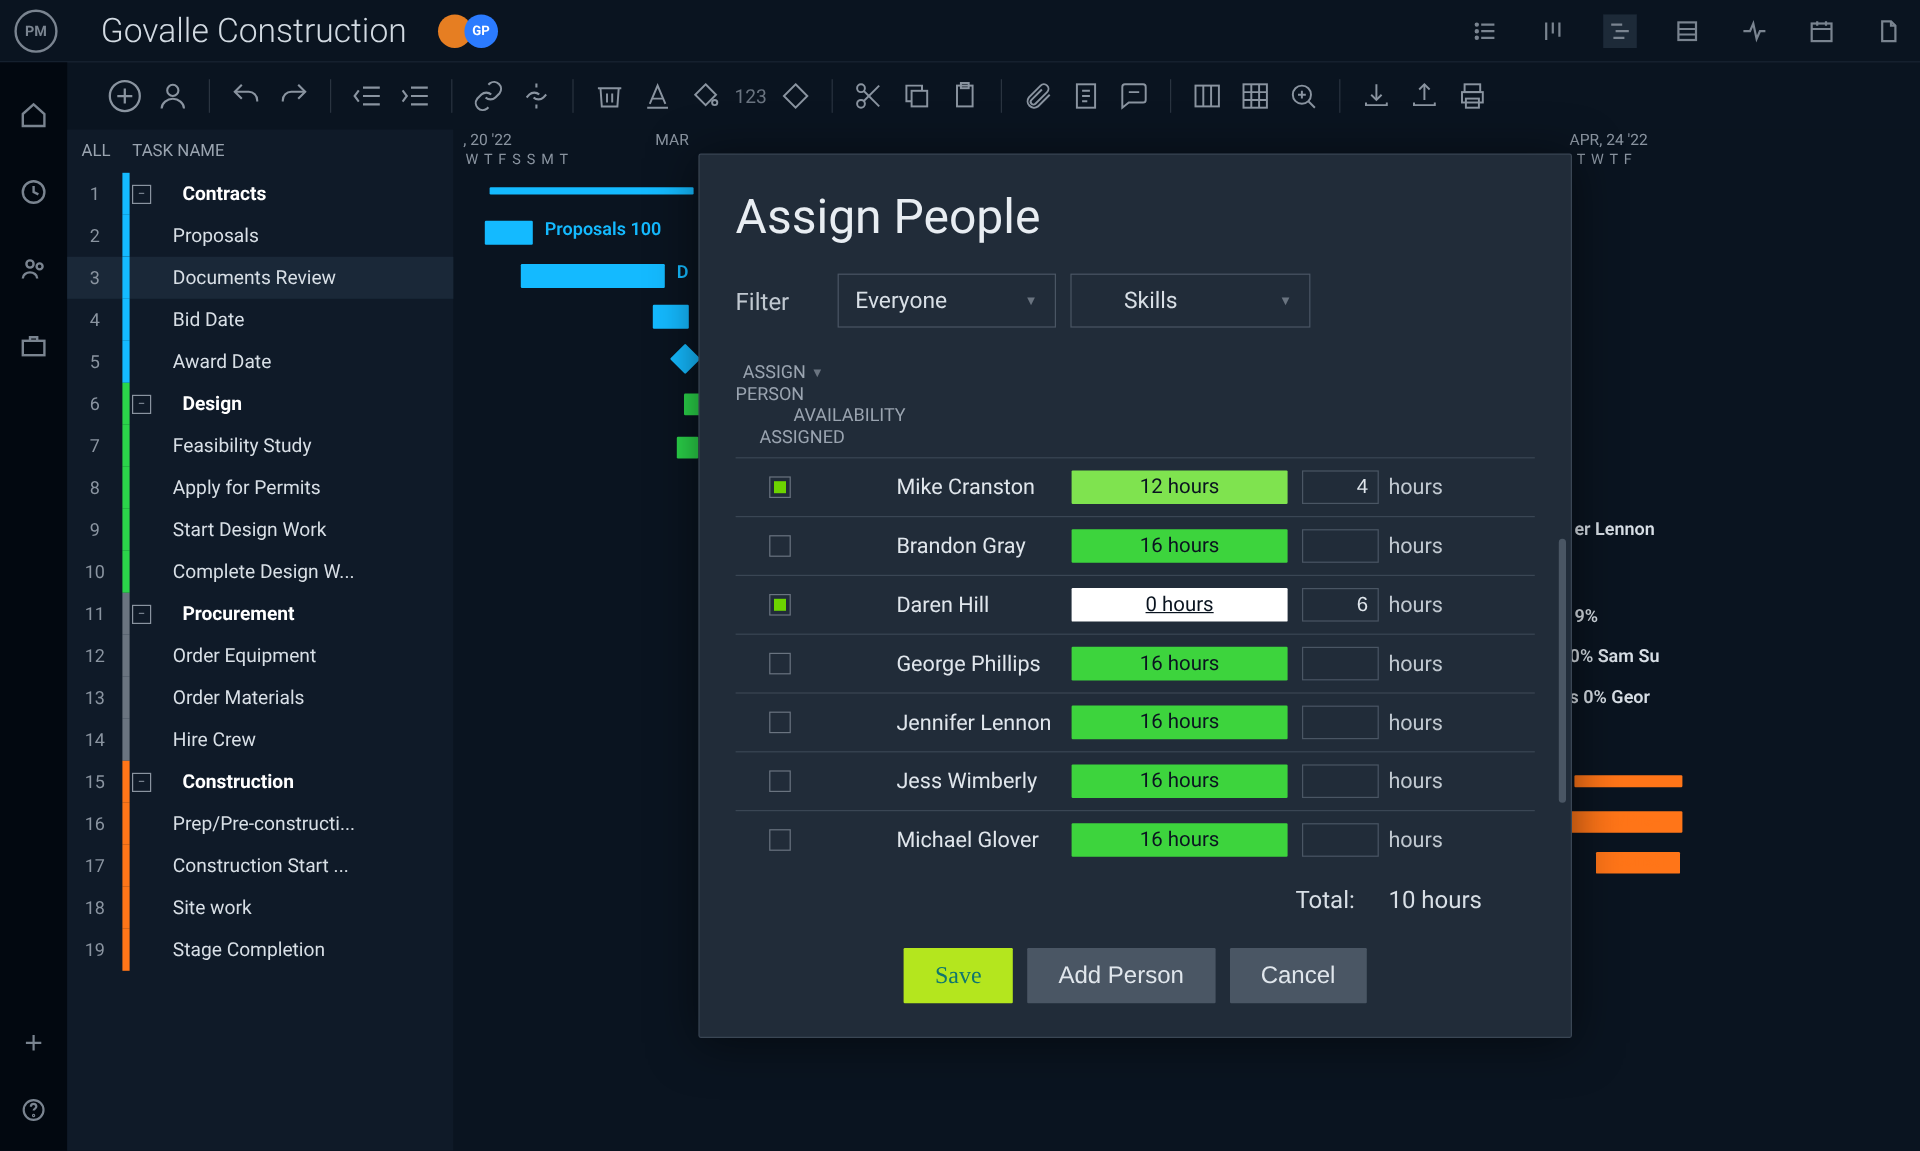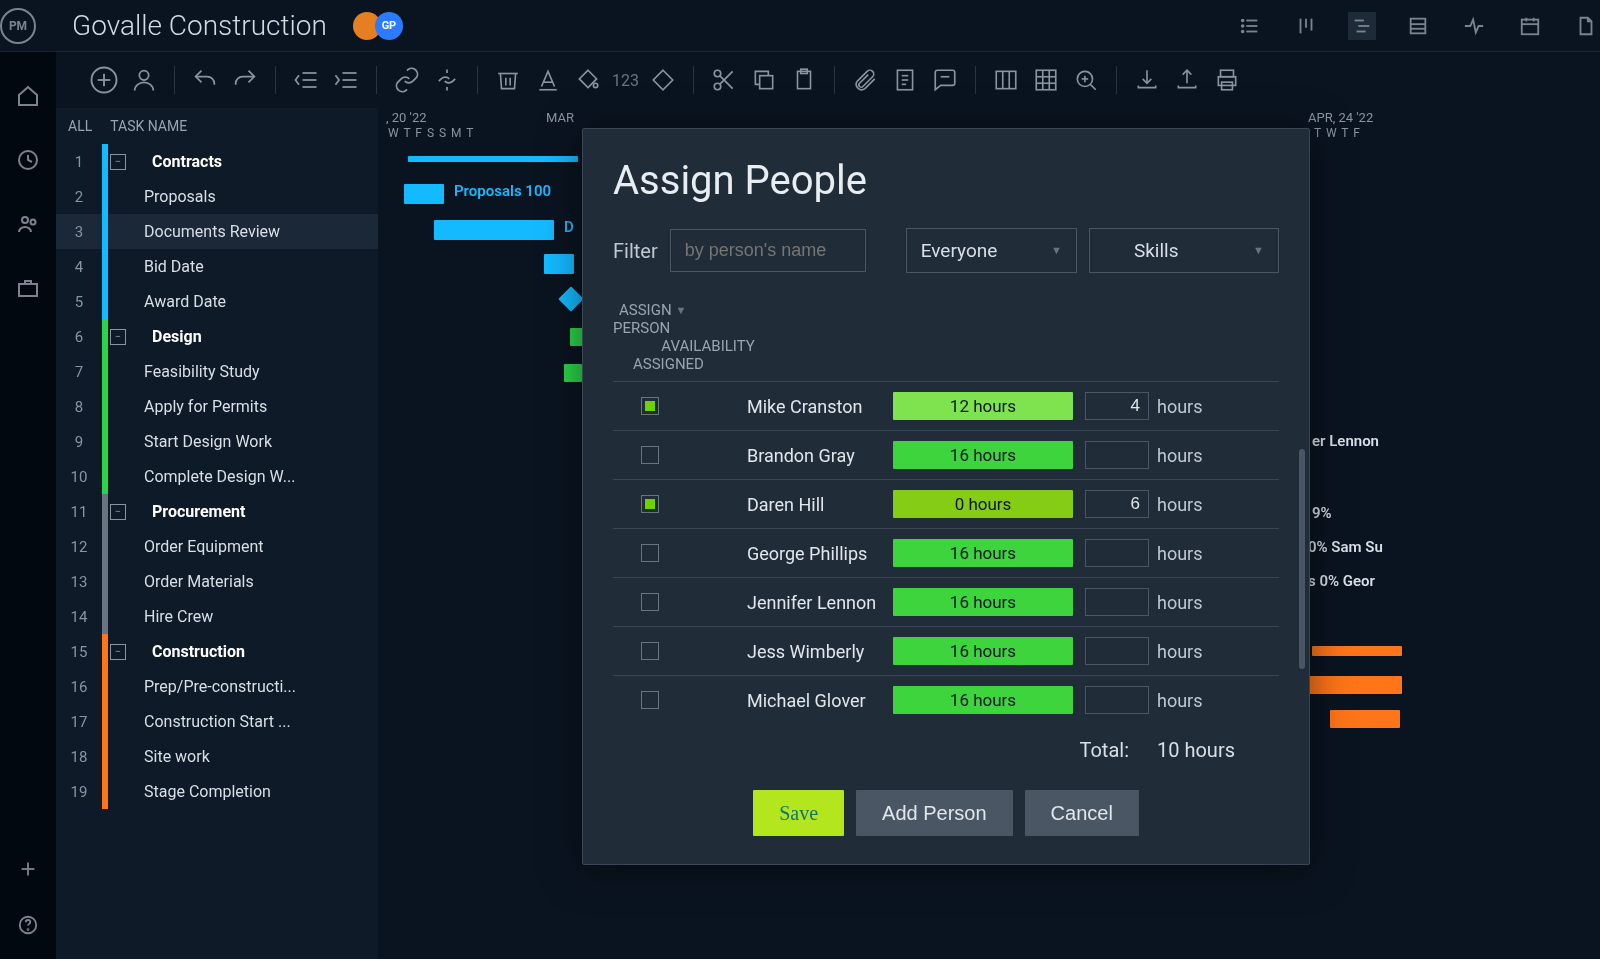--- a/index.html
+++ b/index.html
@@ -9,21 +9,21 @@
   color: #c8d0d8;
   width: 1600px;
   height: 959px;
   overflow: hidden;
   position: relative;
 }
 .top-header {
   height: 52px;
   display: flex;
   align-items: center;
-  padding: 0 0;
+  padding: 0 12px;
   gap: 12px;
   border-bottom: 1px solid #1a2532;
 }
 .pm-logo {
   width: 36px; height: 36px;
   border: 2px solid #7a8490;
   border-radius: 50%;
   display: flex; align-items: center; justify-content: center;
   font-size: 12px; font-weight: 700; color: #7a8490;
 }
@@ -125,21 +125,21 @@
 .col-avail  { width:190px; text-align:center;}
 .col-assigned { width:170px; }
 .prow { display:flex; align-items:center; height:49px; border-top:1px solid #3a4654; }
 .chk { width:18px; height:18px; border:1px solid #6a7480; margin-left:28px; display:flex; align-items:center; justify-content:center;}
 .chk.checked .chk-inner { width:10px; height:10px; background:#6dd400;}
 .pname { width:190px; padding-left:44px; font-size:18px; color:#e0e6ec; margin-left:-0px;}
 .prow .col-assign-cell { width: 90px; display:flex;}
 .avail-pill { width:180px; height:28px; display:flex; align-items:center; justify-content:center; font-size:17px; color:#0a1420; font-weight:400; border-radius:1px;}
 .avail-16 { background:#3dd43d; }
 .avail-12 { background:#7fe34f; }
-.avail-0  { background:#84cc16; }
+.avail-0  { background:#ffffff;text-decoration:underline; }
 .assigned-cell { display:flex; align-items:center; gap:8px; margin-left: 12px;}
 .assigned-input { width:64px; height:28px; border:1px solid #4a5664; background:transparent; color:#e0e6ec; text-align:right; padding-right:8px; font-size:17px;}
 .hrs { font-size:18px; color:#c0c8d0;}
 .total-row { display:flex; justify-content:flex-end; gap:28px; font-size:20px; color:#d8dfe6; padding: 14px 44px;}
 .modal-buttons { display:flex; gap:12px; justify-content:center; margin-top:14px;}
 .btn { height:46px; padding: 0 26px; font-size:20px; border:none; cursor:pointer; border-radius:1px;}
 .btn-save { background:#b4e61e; color:#0f766e;font-family:Liberation Serif, serif;}
 .btn-add { background:#4a5664; color:#e0e6ec;}
 .btn-cancel { background:#4a5664; color:#e0e6ec;}
 
@@ -582,21 +582,20 @@
       <div class="gbar" style="left:952px; top:566px; width:70px; height:18px; background:#ff7518;"></div>
       <div class="gbar-label glabel-orange" style="left:966px; top:564px; font-size:15px;">Constr</div>
     </div>
   </div>
 </div>
 
 <div class="modal">
   <div class="modal-title">Assign People</div>
   <div class="filter-row">
     <span class="filter-label">Filter</span>
-    <input class="finput" placeholder="by person's name" style="">
     <div class="fselect fs1">
       <span>Everyone</span>
       <span class="chev">▼</span>
     </div>
     <div class="fselect fs2">
       <span>Skills</span>
       <span class="chev">▼</span>
     </div>
   </div>
   <div class="ptable-head">

